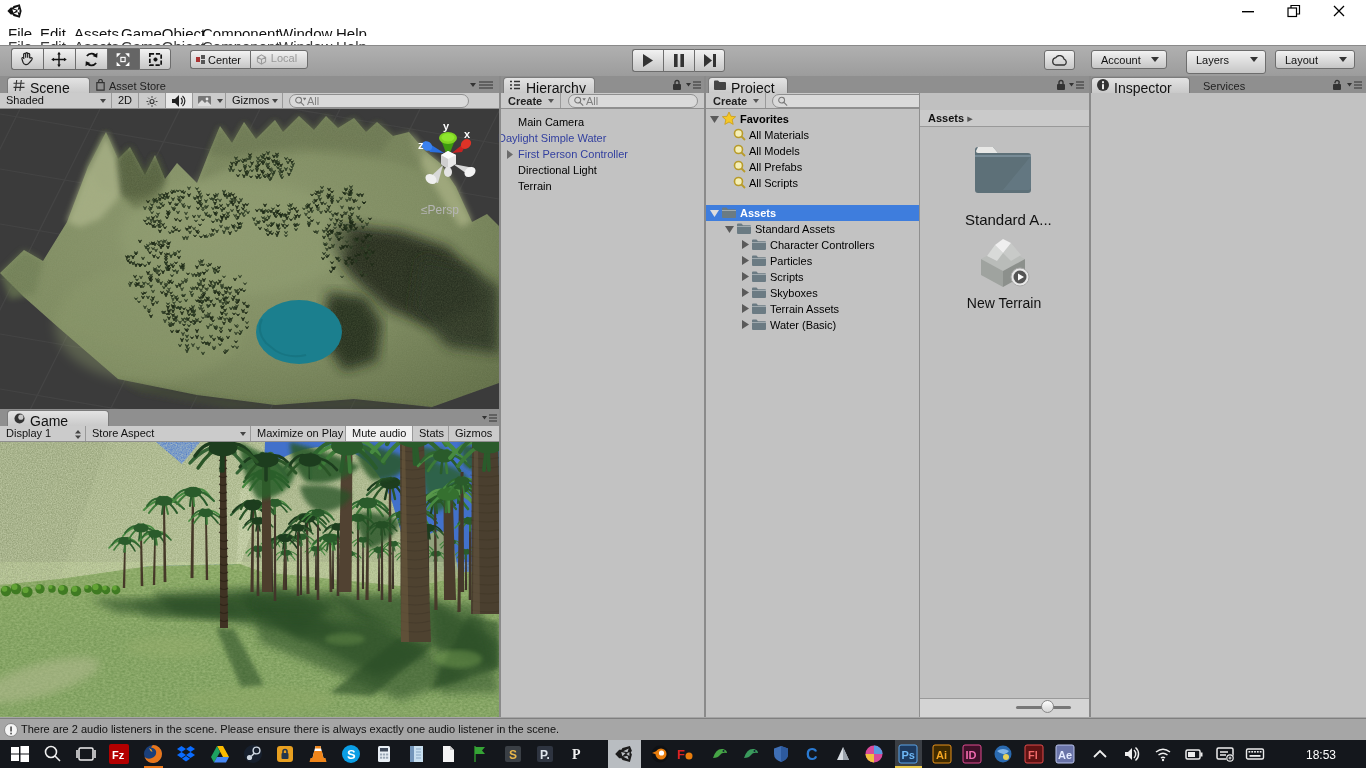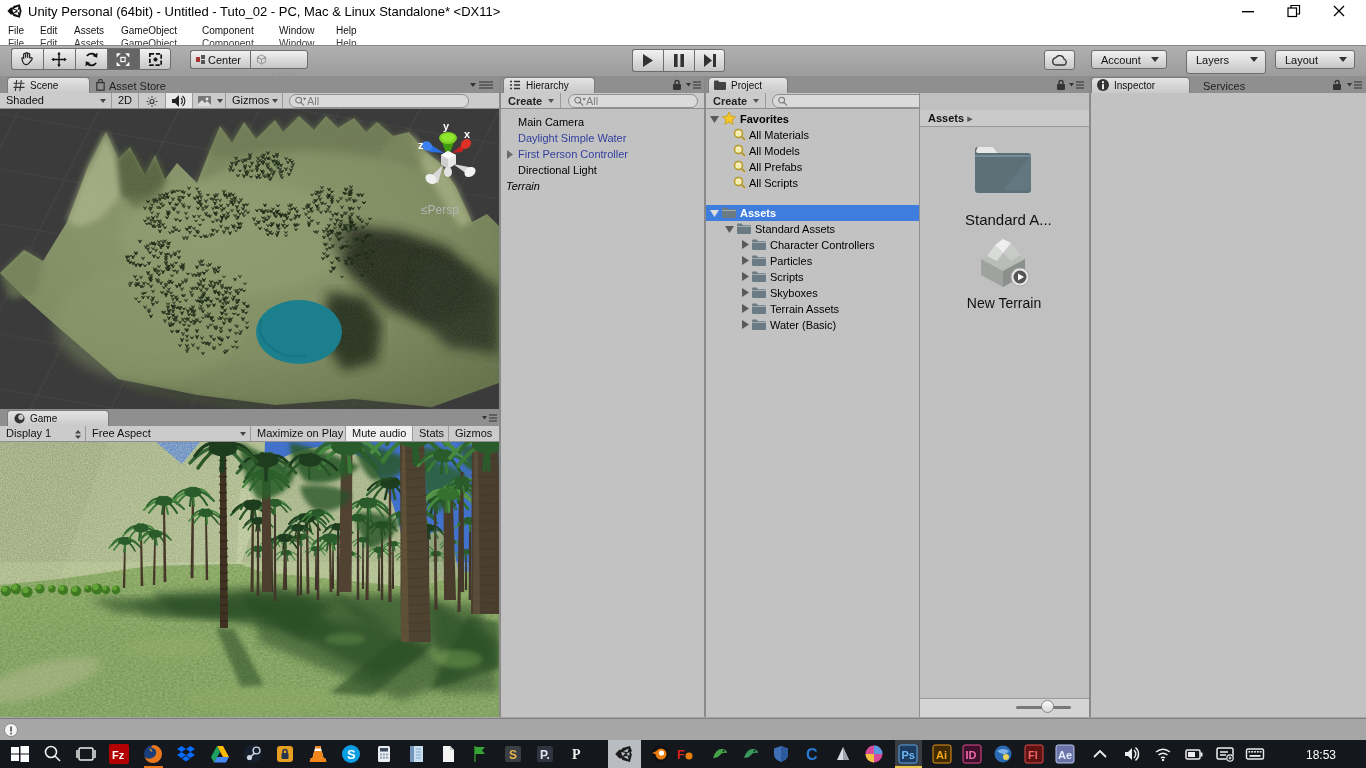--- a/index.html
+++ b/index.html
@@ -1,27 +1,27 @@
 <!DOCTYPE html>
 <html><head>
 <meta charset="utf-8">
 <style>
 html,body{margin:0;padding:0;width:1366px;height:768px;overflow:hidden;background:#a4a4a4;font-family:"Liberation Sans",sans-serif;}
 *{box-sizing:border-box;}
 .abs{position:absolute;}
 #titlebar{position:absolute;left:0;top:0;width:1366px;height:22px;background:#fff;color:#000;}
 #titletext{position:absolute;left:28px;top:4px;font-size:13px;}
 #menubar{position:absolute;left:0;top:22px;width:1366px;height:23px;background:#fff;}
-.menuitem{position:absolute;top:3px;font-size:10px;color:#111;}
+.menuitem{position:absolute;top:3px;font-size:15px;color:#111;}
 #menudup{position:absolute;left:0;top:36px;width:1366px;height:9px;background:#fff;overflow:hidden;}
 #menudup .menuitem{top:2px;color:#3a3a3a;}
 #toolbar{position:absolute;left:0;top:45px;width:1366px;height:31px;background:linear-gradient(#b0b0b0,#9c9c9c);border-top:1px solid #8a8a8a;}
 .tbtn{position:absolute;background:linear-gradient(#f2f2f2,#c6c6c6);border:1px solid #6d6d6d;}
 .tabrow{position:absolute;height:17px;background:#8f8f8f;border-bottom:1px solid #8f8f8f;}
-.tab{position:absolute;height:16px;background:linear-gradient(#e3e3e3,#c9c9c9);border:1px solid #7b7b7b;border-bottom:none;border-radius:4px 4px 0 0;font-size:10px;color:#111;padding:2px 6px 0 22px;}
+.tab{position:absolute;height:16px;background:linear-gradient(#e3e3e3,#c9c9c9);border:1px solid #7b7b7b;border-bottom:none;border-radius:4px 4px 0 0;font-size:14px;color:#111;padding:2px 6px 0 22px;}
 .tabinactive{position:absolute;font-size:11px;color:#222;}
 .minibar{position:absolute;height:16px;background:#cbcbcb;border-bottom:1px solid #8f8f8f;}
 .createbtn{position:absolute;font-size:11px;font-weight:bold;color:#222;}
 .searchpill{position:absolute;height:14px;background:#dadada;border:1px solid #8f8f8f;border-radius:8px;font-size:11px;color:#808080;padding:0 4px 0 17px;}
 .panelbg{position:absolute;background:#c2c2c2;}
 .hrow{position:absolute;height:16px;font-size:11px;color:#000;padding-top:2px;white-space:nowrap;}
 .blue{color:#33409f;}
 .prow{position:absolute;font-size:11px;color:#000;height:16px;padding-top:2px;white-space:nowrap;}
 .vline{position:absolute;width:2px;background:#8a8a8a;}
 .gsect{position:absolute;top:0;height:15px;font-size:11px;color:#111;padding:1px 0 0 6px;border-right:1px solid #9a9a9a;}
@@ -29,21 +29,20 @@
 #taskbar{position:absolute;left:0;top:740px;width:1366px;height:28px;background:#14171c;}
 .clock{position:absolute;left:1306px;top:8px;color:#fff;font-size:12px;}
 .ticon{position:absolute;top:4px;}
 </style>
 </head>
 <body>
 <div id="titlebar">
 <svg class="abs" style="left:7px;top:3px" width="16" height="16" viewBox="0 0 32 32">
       <path fill="#111" d="M25.6 2.6 L13.0 6.0 11.2 9.2 7.5 9.2 0.8 16 7.5 22.8 11.2 22.8 13.0 26.0 25.6 29.4 29.2 16 Z M23.2 6.9 L21.2 14.0 13.2 11.0 Z M10.8 12.5 L18.8 15.0 13.0 19.5 11.0 14.0 Z M25.0 12.0 L25.0 20.0 19.5 16 Z M21.2 18.0 L23.2 25.1 13.2 21.0 Z"></path>
     </svg>
-<div id="titletext">Unity Personal (64bit) - Untitled - Tuto_02 - PC, Mac &amp; Linux Standalone* &lt;DX11&gt;</div>
 <svg class="abs" style="left:1240px;top:3px" width="16" height="16">
       <rect x="2" y="8" width="12" height="1.4" fill="#000"></rect>
     </svg>
 <svg class="abs" style="left:1286px;top:3px" width="16" height="16">
       <rect x="2" y="5" width="8.5" height="8.5" fill="none" stroke="#000" stroke-width="1.2"></rect>
       <path d="M5 5 V2.5 H13.5 V11 H11" fill="none" stroke="#000" stroke-width="1.2"></path>
     </svg>
 <svg class="abs" style="left:1331px;top:3px" width="16" height="16">
       <path d="M3 3 L13 13 M13 3 L3 13" stroke="#000" stroke-width="1.3"></path>
     </svg>
@@ -96,21 +95,21 @@
         <rect x="4" y="4" width="16" height="16" stroke-width="2.4" stroke-dasharray="6 2.5"></rect>
         <circle cx="12" cy="12" r="2.4" fill="#111"></circle>
       </g>
     </svg>
 <div class="tbtn" style="left:190px;top:4px;width:60px;height:19px;border-radius:3px 0 0 3px;font-size:11px;color:#111;text-align:center;padding-top:3px;border-right:none;"><span style="margin-left:8px">Center</span></div>
 <svg class="abs" style="left:196px;top:9px" width="10" height="10">
       <rect x="0" y="2" width="4" height="5" fill="#a33"></rect>
       <rect x="5" y="0" width="4" height="4" fill="#555"></rect>
       <rect x="5" y="5" width="4" height="4" fill="#555"></rect>
     </svg>
-<div class="tbtn" style="left:250px;top:4px;width:58px;height:19px;border-radius:0 3px 3px 0;font-size:11px;color:#999;text-align:center;padding-top:17px;"><span style="margin-left:10px">Local</span></div>
+<div class="tbtn" style="left:250px;top:4px;width:58px;height:19px;border-radius:0 3px 3px 0;font-size:11px;color:#999;text-align:center;padding-top:1px;"><span style="margin-left:10px">Local</span></div>
 <svg class="abs" style="left:256px;top:8px" width="11" height="11" viewBox="0 0 12 12">
       <path d="M6 1 L10.5 3.5 V8.5 L6 11 L1.5 8.5 V3.5 Z M1.5 3.5 L6 6 L10.5 3.5 M6 6 V11" fill="none" stroke="#999" stroke-width="1.1"></path>
     </svg>
 <div class="tbtn" style="left:632px;top:3px;width:31px;height:23px;border-radius:3px 0 0 3px;border-right:none;"></div>
 <div class="tbtn" style="left:663px;top:3px;width:31px;height:23px;border-right:none;"></div>
 <div class="tbtn" style="left:694px;top:3px;width:31px;height:23px;border-radius:0 3px 3px 0;"></div>
 <svg class="abs" style="left:641px;top:8px" width="14" height="13">
       <path d="M2 0 L12 6.5 L2 13 Z" fill="#333"></path>
     </svg>
 <svg class="abs" style="left:673px;top:8px" width="12" height="13">
@@ -1199,21 +1198,21 @@
   </svg>
 <svg class="abs" style="left:482px;top:414px" width="16" height="8">
     <path d="M0 2 H5 L2.5 5.5 Z" fill="#333"></path>
     <path d="M7 1 H15 M7 4 H15 M7 7 H15" stroke="#333" stroke-width="1.2"></path>
   </svg>
 <div class="minibar" style="left:0;top:426px;width:499px;"></div>
 <div class="gsect" style="left:0px;top:426px;width:86px;">Display 1</div>
 <svg class="abs" style="left:74px;top:430px" width="8" height="9">
     <path d="M4 0 L7 3.5 H1 Z M4 9 L1 5.5 H7 Z" fill="#444"></path>
   </svg>
-<div class="gsect" style="left:86px;top:426px;width:165px;">Free Aspect</div>
+<div class="gsect" style="left:86px;top:426px;width:165px;">Store Aspect</div>
 <svg class="abs" style="left:240px;top:432px" width="7" height="5">
     <path d="M0 0 H6 L3 4 Z" fill="#444"></path>
   </svg>
 <div class="gsect" style="left:251px;top:426px;width:95px;">Maximize on Play</div>
 <div class="gsect" style="left:346px;top:426px;width:67px;background:#f0f0f0;">Mute audio</div>
 <div class="gsect" style="left:413px;top:426px;width:36px;">Stats</div>
 <div class="gsect" style="left:449px;top:426px;width:50px;border-right:none;">Gizmos</div>
 <div class="abs" style="left:0;top:442px;width:499px;height:275px;background:#739651;"><svg width="499" height="275" viewBox="0 0 499 275">
       <defs>
         <filter id="gblur2">
@@ -1980,24 +1979,24 @@
     <path d="M0 0 H6 L3 4 Z" fill="#555"></path>
   </svg>
 <div style="position:absolute;left:560px;top:93px;width:1px;height:15px;background:#9a9a9a;"></div>
 <div class="searchpill" style="left:568px;top:94px;width:130px;">All</div>
 <svg class="abs" style="left:573px;top:96px" width="14" height="11" viewBox="0 0 14 12">
     <circle cx="4.5" cy="4.5" r="3.2" fill="none" stroke="#777" stroke-width="1.2"></circle>
     <path d="M7 7 L10.5 10.5" stroke="#777" stroke-width="1.2"></path>
     <path d="M9.5 2.5 h4 l-2 2.8 Z" fill="#777"></path>
   </svg>
 <div class="hrow" style="left:518px;top:114px;">Main Camera</div>
-<div class="hrow blue" style="left:518px;top:130px;">Daylight Simple Water</div>
+<div class="hrow blue" style="left:498px;top:130px;">Daylight Simple Water</div>
 <div class="hrow blue" style="left:518px;top:146px;">First Person Controller</div>
 <div class="hrow" style="left:518px;top:162px;">Directional Light</div>
-<div class="hrow" style="left:506px;top:178px;font-style:italic;">Terrain</div>
+<div class="hrow" style="left:518px;top:178px;">Terrain</div>
 <svg class="abs" style="left:506px;top:150px" width="8" height="9">
     <path d="M1 0 L7 4.5 L1 9 Z" fill="#6b6b6b"></path>
   </svg>
 <div class="panelbg" style="left:706px;top:93px;width:383px;height:624px;"></div>
 <div class="tabrow" style="left:706px;top:76px;width:383px;"></div>
 <div class="tab" style="left:708px;top:77px;width:80px;">Project</div>
 <svg class="abs" style="left:714px;top:80px" width="12" height="10">
     <path d="M0 1.5 Q0 0.5 1 0.5 H4 L5.5 2 H11 Q12 2 12 3 V9 Q12 10 11 10 H1 Q0 10 0 9 Z" fill="#444"></path>
   </svg>
 <svg class="abs" style="left:1056px;top:79px" width="10" height="12" viewBox="0 0 10 12">
@@ -2169,20 +2168,21 @@
   </svg>
 <div class="vline" style="left:499px;top:76px;height:641px;"></div>
 <div class="vline" style="left:704px;top:76px;height:641px;"></div>
 <div class="vline" style="left:1089px;top:76px;height:641px;"></div>
 <div id="statusbar">
 <svg class="abs" style="left:4px;top:4px" width="14" height="14">
       <circle cx="7" cy="7" r="6.5" fill="#f5f5f5" stroke="#888" stroke-width="1"></circle>
       <rect x="6.2" y="3.5" width="1.7" height="5" fill="#555"></rect>
       <rect x="6.2" y="9.7" width="1.7" height="1.7" fill="#555"></rect>
     </svg>
+<span style="position:absolute;left:21px;top:4px;">There are 2 audio listeners in the scene. Please ensure there is always exactly one audio listener in the scene.</span>
 </div>
 <div id="taskbar">
 <svg class="ticon" style="left:10px;top:4px" width="20" height="20" viewBox="0 0 20 20">
       <rect x="1" y="3" width="8" height="6.5" fill="#fff"></rect>
       <rect x="10.5" y="2" width="8.5" height="7.5" fill="#fff"></rect>
       <rect x="1" y="10.5" width="8" height="6.5" fill="#fff"></rect>
       <rect x="10.5" y="10.5" width="8.5" height="7.5" fill="#fff"></rect>
     </svg>
 <svg class="ticon" style="left:43px;top:4px" width="20" height="20" viewBox="0 0 20 20">
       <circle cx="8" cy="8" r="5.5" fill="none" stroke="#eee" stroke-width="1.6"></circle>

